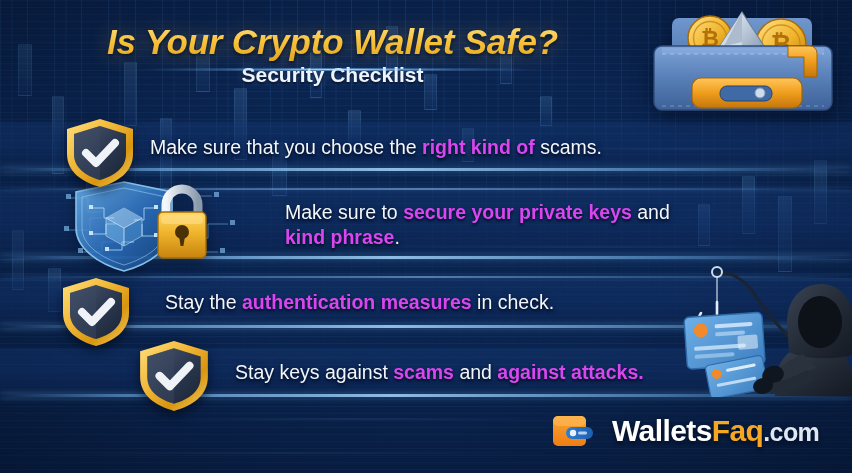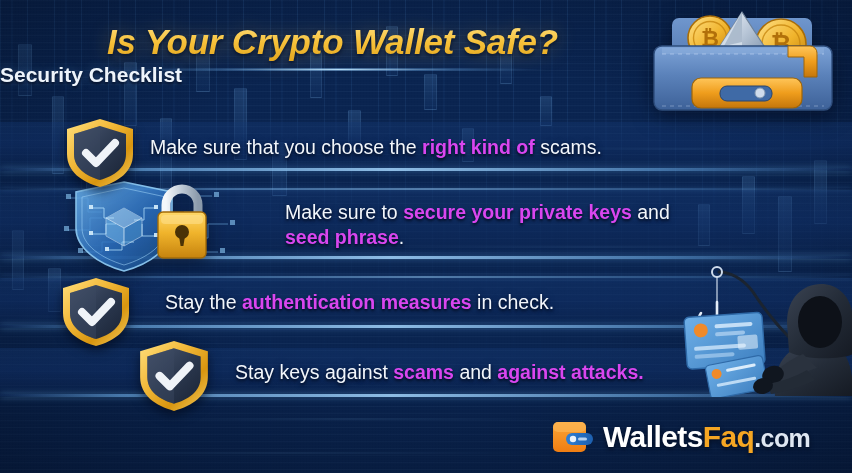--- a/index.html
+++ b/index.html
@@ -86,20 +86,21 @@
     filter:drop-shadow(0 2px 2px rgba(4,16,40,.92)) drop-shadow(0 0 10px rgba(255,190,60,.22));
     white-space:nowrap;
   }
   .title-glow{
     position:absolute; left:78px; top:68px; width:520px; height:3px;
     background:radial-gradient(ellipse 50% 100% at 50% 50%, rgba(190,230,255,.95), rgba(120,190,255,.30) 45%, rgba(80,150,230,0) 80%);
     z-index:5;
   }
   .subtitle{
     position:absolute; left:0; top:63px; width:665px;
+    text-align:center;
     font-size:21px; font-weight:bold;
     color:#eef4fb;
     text-shadow:0 2px 3px rgba(3,12,32,.95), 0 0 10px rgba(130,190,255,.35);
     white-space:nowrap;
   }
 
   
   .rows{ position:absolute; left:0; top:0; width:852px; height:473px; z-index:4; }
   .row{ position:absolute; left:0; width:852px; }
 
@@ -151,21 +152,21 @@
 
   
   .lock-art{ position:absolute; left:62px; top:178px; width:180px; height:96px; z-index:5; }
   .lock-art svg{ display:block; filter:drop-shadow(0 5px 9px rgba(2,10,30,.55)); }
 
   
   .hacker-art{ position:absolute; right:0px; top:262px; width:195px; height:135px; z-index:5; }
   .hacker-art svg{ display:block; }
 
   
-  .logo{ position:absolute; left:552px; top:408px; height:46px; z-index:8; display:flex; align-items:flex-end; gap:9px; }
+  .logo{ position:absolute; left:552px; top:408px; height:46px; z-index:8; display:flex; align-items:center; gap:18px; }
   .logo-icon{ width:42px; height:34px; }
   .logo-text{
     font-size:30px; font-weight:bold; letter-spacing:-.6px;
     color:#ffffff; white-space:nowrap;
     text-shadow:0 2px 4px rgba(2,10,28,.9);
   }
   .logo-text .faq{ color:#f5a623; }
   .logo-text .com{ color:#dfe7f2; font-size:25px; font-weight:bold; }
 </style>
 </head>
@@ -411,21 +412,21 @@
       <div class="rowtext r1">
         <span>Make sure that you choose the </span><b>right kind of</b><span> scams.</span>
       </div>
     </div>
 
     <div class="row">
       <div class="rowbar" style="top:190px; height:68px;"></div>
       <div class="rule thin" style="top:188px;"></div>
       <div class="rule" style="top:256px;"></div>
       <div class="rowtext r2">
-        <span>Make sure to </span><b>secure your private keys</b><span> and </span><b>seed phrase</b><span>.</span>
+        <span>Make sure to </span><b>secure your private keys</b><span> and </span><b>kind phrase</b><span>.</span>
       </div>
     </div>
 
     <div class="row">
       <div class="rowbar" style="top:278px; height:48px;"></div>
       <div class="rule thin" style="top:276px;"></div>
       <div class="rule" style="top:325px;"></div>
       <div class="rowtext r3">
         <span>Stay the </span><b>authentication measures</b><span> in check.</span>
       </div>

